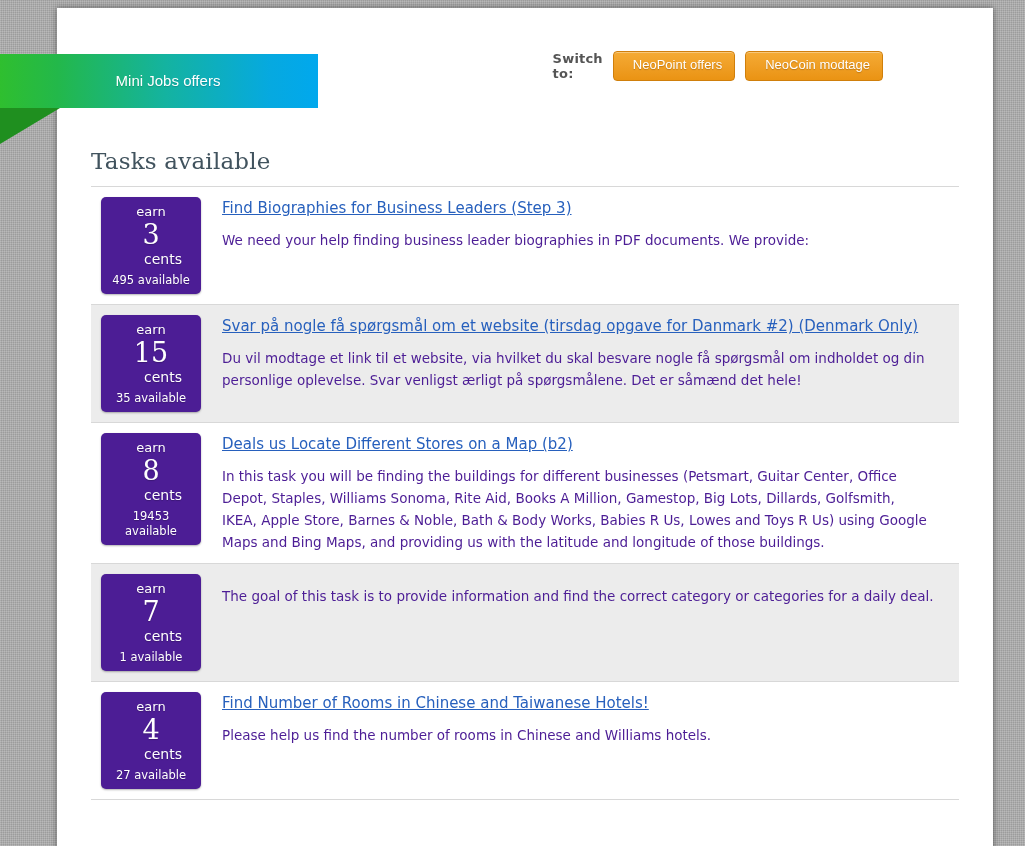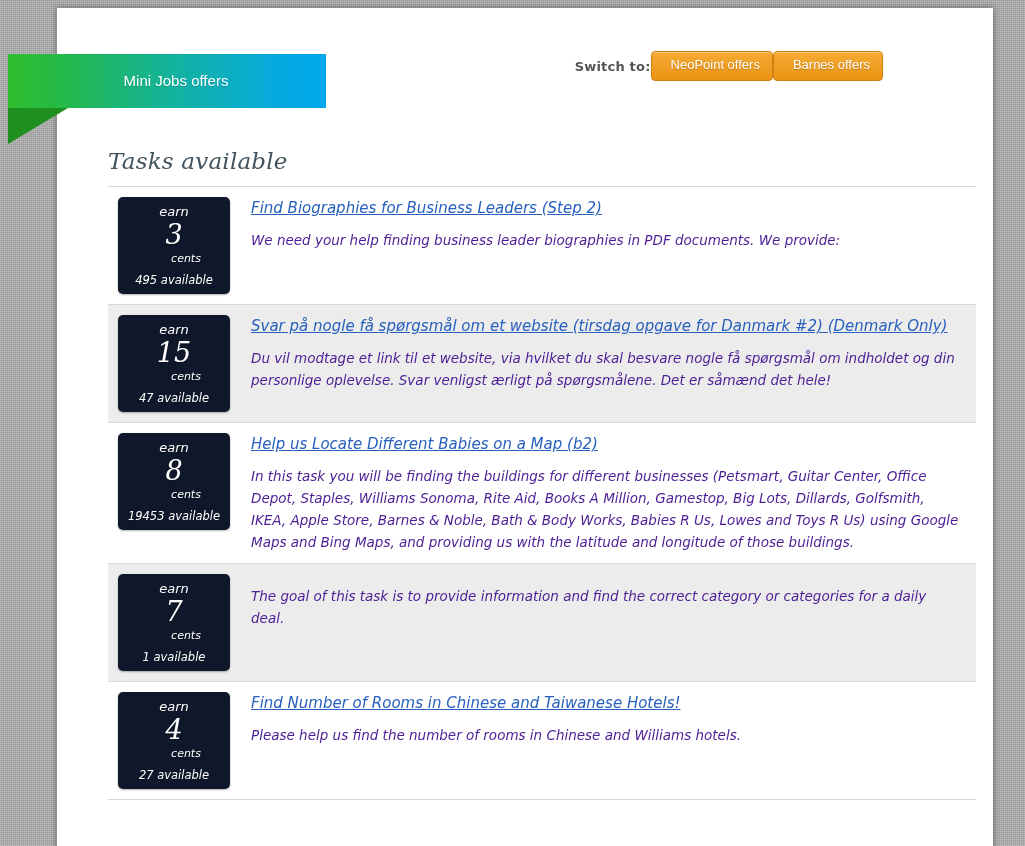--- a/index.html
+++ b/index.html
@@ -19,21 +19,21 @@
     position: absolute;
     left: 57px; top: 8px;
     width: 936px; height: 860px;
     background: #ffffff;
     box-shadow: 0 0 6px rgba(0,0,0,0.45);
   }
 
   
   #ribbon-wrap {
     position: absolute;
-    left: 8px; top: 54px;
+    left: 0px; top: 54px;
     width: 318px; height: 37px;
     z-index: 5;
   }
   #ribbon-band {
     position: absolute;
     left: 0; top: 0;
     width: 318px; height: 54px;
     background: linear-gradient(to right, #2fbf2f 0%, #23b84a 18%, #14b3a0 52%, #06a9e0 85%, #01a8ed 100%);
   }
   #ribbon-label {
@@ -55,21 +55,21 @@
     border-top: 36px solid #1f8f1f;
     border-right: 60px solid transparent;
   }
 
   
   #switch-bar {
     position: absolute;
     left: 560px; top: 46px;
     width: 376px; height: 40px;
     display: flex; align-items: center; justify-content: flex-end;
-    gap: 0;
+    gap: 10px;
     padding-right: 53px;
   }
   #switch-label {
     font-size: 13px; font-weight: bold;
     color: #555555;
     font-family: "DejaVu Sans", sans-serif;
     letter-spacing: 0.2px;
   }
   .switch-btn {
     display: inline-block;
@@ -83,23 +83,22 @@
     text-shadow: 0 1px 1px rgba(130,75,0,0.45);
     box-shadow: inset 0 1px 0 rgba(255,255,255,0.35);
     cursor: pointer;
     white-space: nowrap;
     line-height: 1.1;
   }
 
   
   #content {
     position: absolute;
-    left: 108px; top: 148px;
+    left: 91px; top: 148px;
     width: 868px;
-    font-style: italic;
   }
   #page-title {
     font-family: "DejaVu Serif", serif;
     font-size: 23px;
     color: #41535e;
     padding-bottom: 12px;
     letter-spacing: 0.2px;
   }
   .hr {
     height: 1px;
@@ -110,23 +109,23 @@
   .task-row {
     display: flex;
     align-items: flex-start;
     padding: 10px 0 10px 10px;
     width: 868px;
   }
   .task-row.alt { background: #ececec; }
 
   .badge {
     flex: 0 0 auto;
-    width: 112px;
+    width: 100px;
     min-height: 96px;
-    background: #0f172a;
+    background: #4c1d95;
     border-radius: 5px;
     color: #ffffff;
     text-align: center;
     padding: 7px 4px 6px 4px;
     box-shadow: 0 1px 2px rgba(0,0,0,0.30);
     font-family: "DejaVu Sans", sans-serif;
     display: flex;
     flex-direction: column;
     align-items: center;
     justify-content: flex-start;
@@ -136,21 +135,21 @@
     line-height: 16px;
     text-shadow: 0 1px 1px rgba(0,0,0,0.22);
   }
   .badge-amount {
     font-size: 27px;
     line-height: 30px;
     font-family: "DejaVu Serif", serif;
     text-shadow: 0 1px 1px rgba(0,0,0,0.22);
   }
   .badge-unit {
-    font-size: 11px;
+    font-size: 14px;
     line-height: 18px;
     text-shadow: 0 1px 1px rgba(0,0,0,0.22);
     margin-left: 24px;
   }
   .badge-available {
     font-size: 11.5px;
     line-height: 15px;
     margin-top: 5px;
     text-shadow: 0 1px 1px rgba(0,0,0,0.22);
     word-break: break-word;
@@ -186,64 +185,64 @@
 
 <div id="ribbon-wrap">
   <div id="ribbon-fold"></div>
   <div id="ribbon-band"></div>
   <div id="ribbon-label">Mini Jobs offers</div>
 </div>
 
 <div id="switch-bar">
   <span id="switch-label">Switch to:</span>
   <span class="switch-btn">NeoPoint offers</span>
-  <span class="switch-btn">Barnes offers</span>
+  <span class="switch-btn">NeoCoin modtage</span>
 </div>
 
 <div id="content">
   <div id="page-title">Tasks available</div>
   <div class="hr"></div>
 
   <div class="task-row">
     <div class="badge">
       <div class="badge-earn">earn</div>
       <div class="badge-amount">3</div>
       <div class="badge-unit">cents</div>
       <div class="badge-available">495 available</div>
     </div>
     <div class="task-body">
-      <a class="task-link">Find Biographies for Business Leaders (Step 2)</a>
+      <a class="task-link">Find Biographies for Business Leaders (Step 3)</a>
       <div class="task-desc">We need your help finding business leader biographies in PDF documents. We provide:</div>
     </div>
   </div>
   <div class="hr"></div>
 
   <div class="task-row alt">
     <div class="badge">
       <div class="badge-earn">earn</div>
       <div class="badge-amount">15</div>
       <div class="badge-unit">cents</div>
-      <div class="badge-available">47 available</div>
+      <div class="badge-available">35 available</div>
     </div>
     <div class="task-body">
       <a class="task-link">Svar på nogle få spørgsmål om et website (tirsdag opgave for Danmark #2) (Denmark Only)</a>
       <div class="task-desc">Du vil modtage et link til et website, via hvilket du skal besvare nogle få spørgsmål om indholdet og din personlige oplevelse. Svar venligst ærligt på spørgsmålene. Det er såmænd det hele!</div>
     </div>
   </div>
   <div class="hr"></div>
 
   <div class="task-row">
     <div class="badge">
       <div class="badge-earn">earn</div>
       <div class="badge-amount">8</div>
       <div class="badge-unit">cents</div>
       <div class="badge-available">19453 available</div>
     </div>
     <div class="task-body">
-      <a class="task-link">Help us Locate Different Babies on a Map (b2)</a>
+      <a class="task-link">Deals us Locate Different Stores on a Map (b2)</a>
       <div class="task-desc">In this task you will be finding the buildings for different businesses (Petsmart, Guitar Center, Office Depot, Staples, Williams Sonoma, Rite Aid, Books A Million, Gamestop, Big Lots, Dillards, Golfsmith, IKEA, Apple Store, Barnes &amp; Noble, Bath &amp; Body Works, Babies R Us, Lowes and Toys R Us) using Google Maps and Bing Maps, and providing us with the latitude and longitude of those buildings.</div>
     </div>
   </div>
   <div class="hr"></div>
 
   <div class="task-row alt">
     <div class="badge">
       <div class="badge-earn">earn</div>
       <div class="badge-amount">7</div>
       <div class="badge-unit">cents</div>

